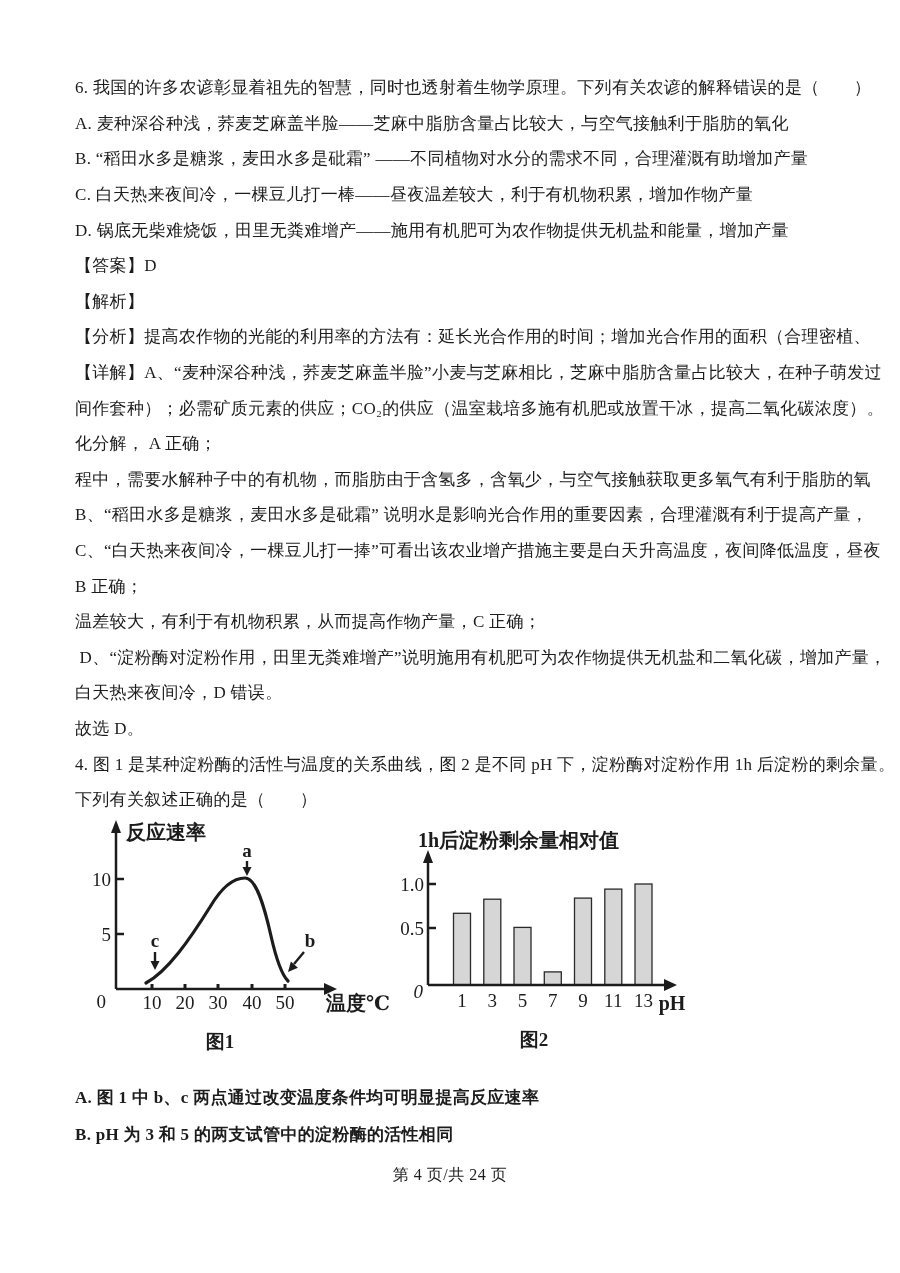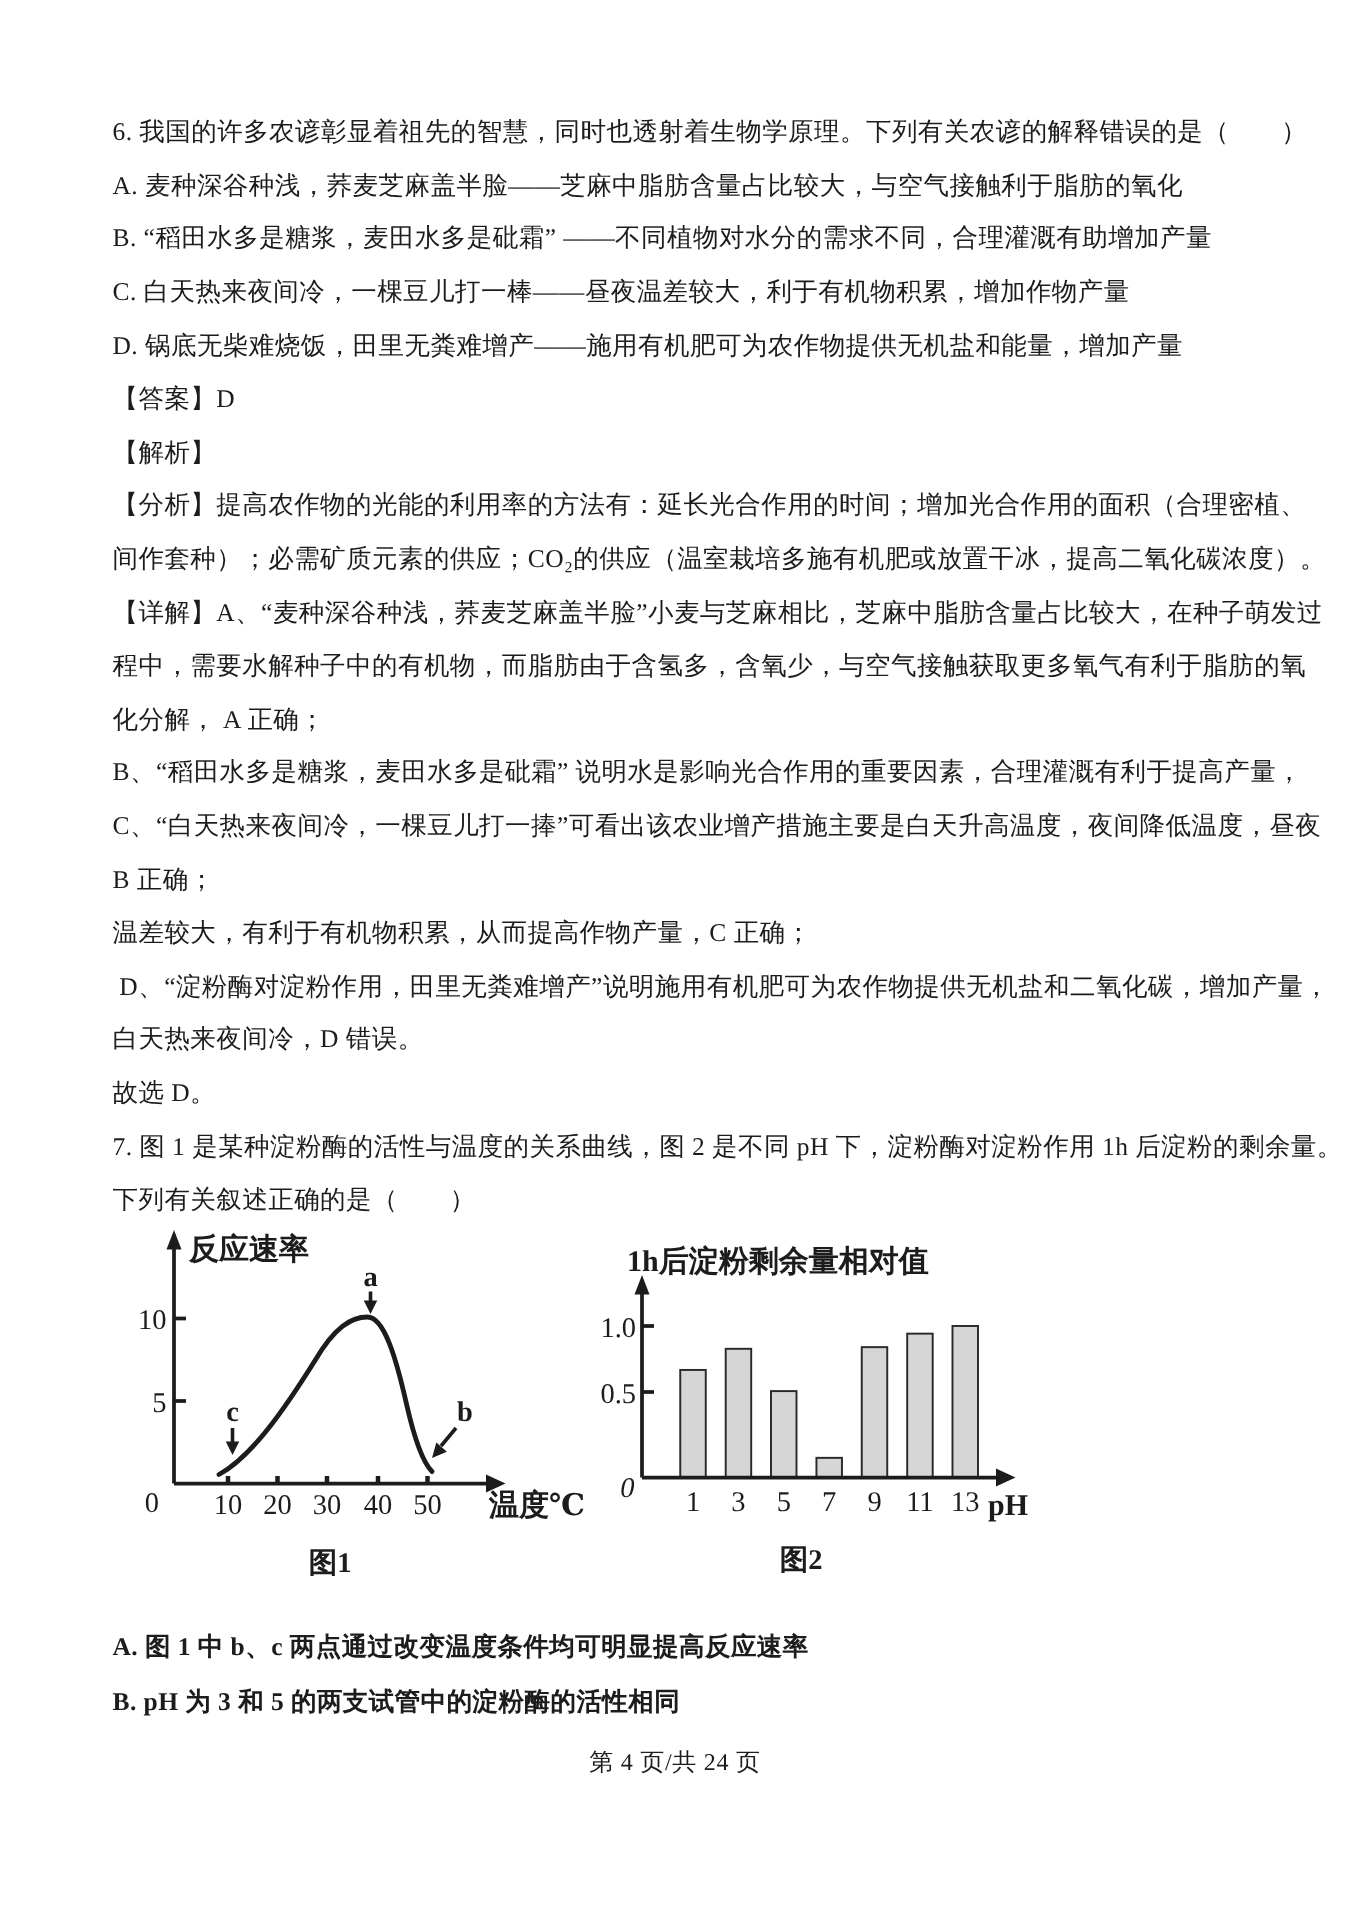--- a/index.html
+++ b/index.html
@@ -55,32 +55,32 @@
 
   <div id="lines-top" class="text-block">
       <div class="line">6. 我国的许多农谚彰显着祖先的智慧，同时也透射着生物学原理。下列有关农谚的解释错误的是（　　）</div>
       <div class="line">A. 麦种深谷种浅，荞麦芝麻盖半脸——芝麻中脂肪含量占比较大，与空气接触利于脂肪的氧化</div>
       <div class="line">B. “稻田水多是糖浆，麦田水多是砒霜” ——不同植物对水分的需求不同，合理灌溉有助增加产量</div>
       <div class="line">C. 白天热来夜间冷，一棵豆儿打一棒——昼夜温差较大，利于有机物积累，增加作物产量</div>
       <div class="line">D. 锅底无柴难烧饭，田里无粪难增产——施用有机肥可为农作物提供无机盐和能量，增加产量</div>
       <div class="line">【答案】D</div>
       <div class="line">【解析】</div>
       <div class="line">【分析】提高农作物的光能的利用率的方法有：延长光合作用的时间；增加光合作用的面积（合理密植、</div>
+      <div class="line">【详解】A、“麦种深谷种浅，荞麦芝麻盖半脸”小麦与芝麻相比，芝麻中脂肪含量占比较大，在种子萌发过</div>
       <div class="line">间作套种）；必需矿质元素的供应；CO₂的供应（温室栽培多施有机肥或放置干冰，提高二氧化碳浓度）。</div>
-      <div class="line">【详解】A、“麦种深谷种浅，荞麦芝麻盖半脸”小麦与芝麻相比，芝麻中脂肪含量占比较大，在种子萌发过</div>
+      <div class="line">化分解， A 正确；</div>
       <div class="line">程中，需要水解种子中的有机物，而脂肪由于含氢多，含氧少，与空气接触获取更多氧气有利于脂肪的氧</div>
-      <div class="line">化分解， A 正确；</div>
       <div class="line">B、“稻田水多是糖浆，麦田水多是砒霜” 说明水是影响光合作用的重要因素，合理灌溉有利于提高产量，</div>
       <div class="line">C、“白天热来夜间冷，一棵豆儿打一捧”可看出该农业增产措施主要是白天升高温度，夜间降低温度，昼夜</div>
       <div class="line">B 正确；</div>
       <div class="line">温差较大，有利于有机物积累，从而提高作物产量，C 正确；</div>
       <div class="line"> D、“淀粉酶对淀粉作用，田里无粪难增产”说明施用有机肥可为农作物提供无机盐和二氧化碳，增加产量，</div>
       <div class="line">白天热来夜间冷，D 错误。</div>
       <div class="line">故选 D。</div>
-      <div class="line">7. 图 1 是某种淀粉酶的活性与温度的关系曲线，图 2 是不同 pH 下，淀粉酶对淀粉作用 1h 后淀粉的剩余量。</div>
+      <div class="line">4. 图 1 是某种淀粉酶的活性与温度的关系曲线，图 2 是不同 pH 下，淀粉酶对淀粉作用 1h 后淀粉的剩余量。</div>
       <div class="line">下列有关叙述正确的是（　　）</div>
     </div>
 
   <div class="figure-row">
 
     <svg id="chart1" class="chart-svg" width="320" height="240" viewBox="0 0 320 240">
 
       <line x1="36" y1="172" x2="36" y2="12" stroke="#1c1c1c" stroke-width="2.5"></line>
       <polygon points="36,3 31,16 41,16" fill="#1c1c1c"></polygon>
       <line x1="36" y1="172" x2="248" y2="172" stroke="#1c1c1c" stroke-width="2.5"></line>

